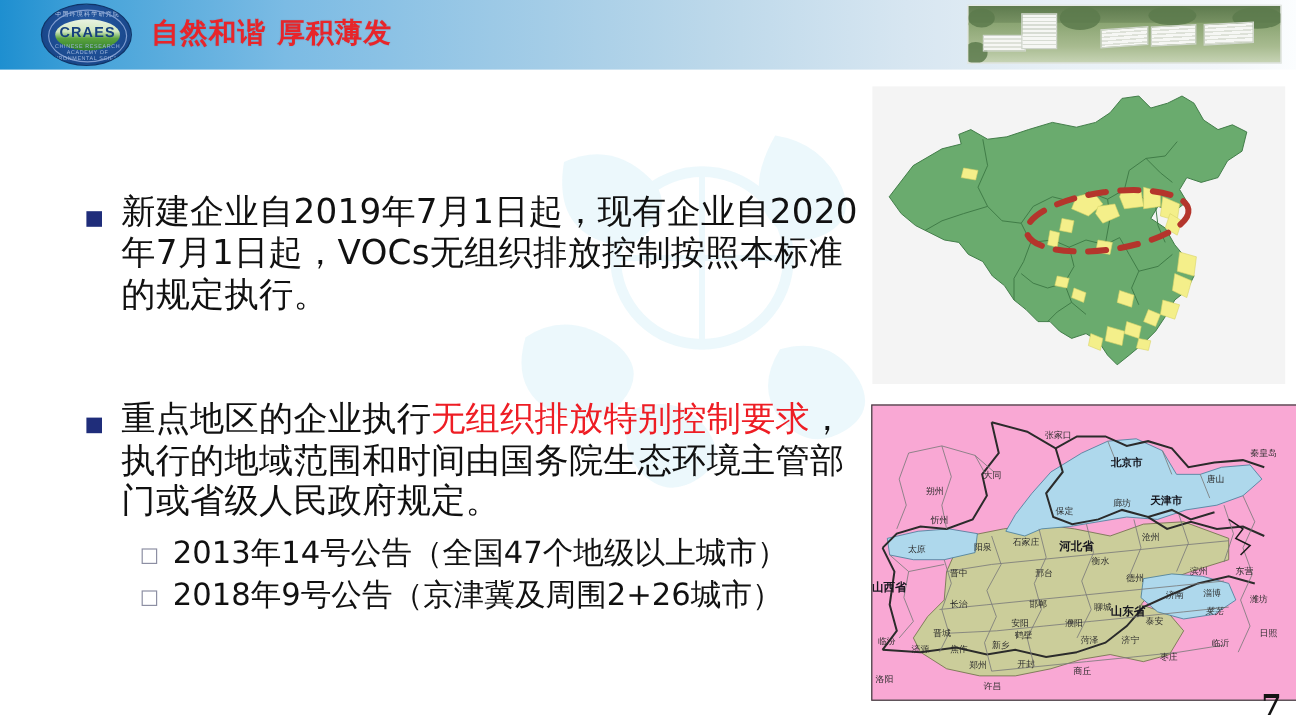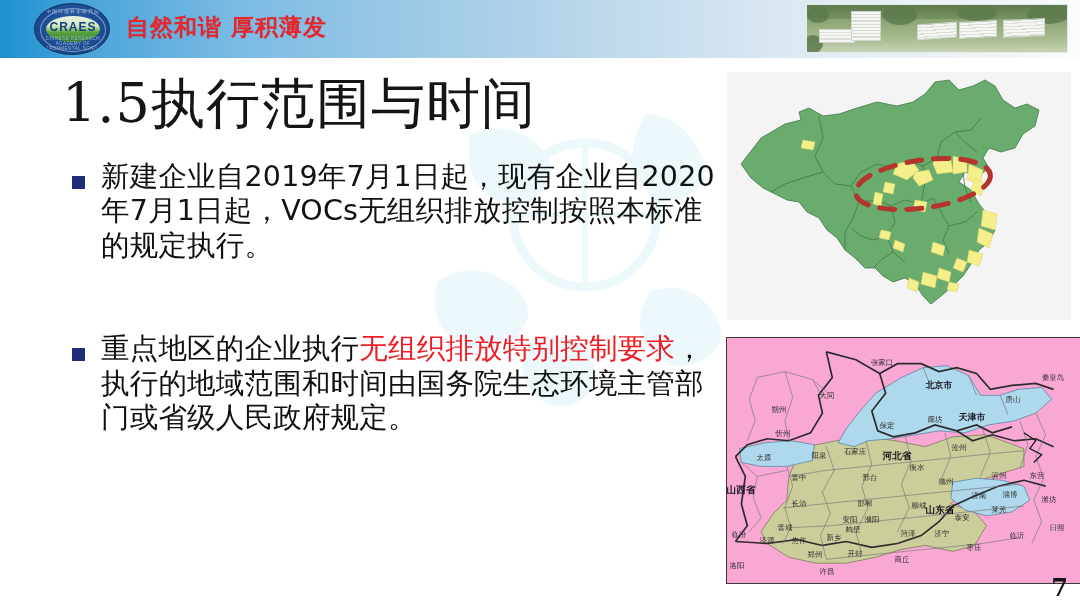--- a/index.html
+++ b/index.html
@@ -224,38 +224,47 @@
       <circle cx="175" cy="120" r="72" fill="none" stroke="#8fd4ea" stroke-width="9"></circle>
       <path d="M175 48 L175 192 M103 120 L247 120" stroke="#8fd4ea" stroke-width="5" fill="none"></path>
       <path d="M60 40 q40 -18 72 14 q18 18 2 40 q-18 24 -48 10 q-34 -16 -26 -64 z"></path>
       <path d="M236 18 q40 6 56 44 q10 26 -14 38 q-28 14 -48 -14 q-18 -26 6 -68 z"></path>
       <path d="M28 186 q36 -24 76 6 q26 22 4 48 q-26 28 -62 6 q-30 -20 -18 -60 z"></path>
       <path d="M240 196 q44 -12 66 26 q14 26 -12 42 q-30 18 -54 -10 q-20 -26 0 -58 z"></path>
       <path d="M118 246 q40 -14 62 18 q16 24 -8 40 q-28 18 -50 -8 q-18 -22 -4 -50 z"></path>
     </g>
   </svg>
 
-  <div id="title">1.5执行范围与时间</div>
 
   <div id="body">
 
     <div class="bullet-row" id="bullet1">
       <div class="sq-bullet"></div>
       <div class="bullet-text">
         <span>新建企业自2019年7月1日起，现有企业自2020年7月1日起，VOCs无组织排放控制按照本标准的规定执行。</span>
       </div>
     </div>
 
     <div class="bullet-row" id="bullet2">
       <div class="sq-bullet"></div>
       <div class="bullet-text">
         <span>重点地区的企业执行</span><span class="red">无组织排放特别控制要求</span><span>，执行的地域范围和时间由国务院生态环境主管部门或省级人民政府规定。</span>
       </div>
     </div>
 
+    <div id="subitems">
+      <div class="sub-row">
+        <div class="hollow-sq"></div>
+        <div class="sub-text">2013年14号公告（全国47个地级以上城市）</div>
+      </div>
+      <div class="sub-row">
+        <div class="hollow-sq"></div>
+        <div class="sub-text">2018年9号公告（京津冀及周围2+26城市）</div>
+      </div>
+    </div>
   </div>
 
   <div id="china-map">
     <svg viewBox="0 0 344 248" width="344" height="248">
 
       <g stroke="#3f7a46" stroke-width="0.8" fill="#6aab6e">
         <path d="M14 92 L34 66 L58 52 L74 48 L72 40 L82 36 L96 44 L112 42 L130 36 L150 30
                  L170 34 L186 30 L198 22 L208 10 L222 8 L232 18 L246 14 L258 8 L268 14
                  L276 28 L288 36 L300 32 L312 38 L308 54 L296 62 L288 76 L274 80 L262 76
                  L256 86 L262 96 L252 104 L238 100 L232 110 L244 118 L252 132 L262 144
@@ -387,27 +396,27 @@
         <div class="mlabel " style="left: 72px; top: 140px;">晋中</div>
         <div class="mlabel " style="left: 143px; top: 140px;">邢台</div>
         <div class="mlabel " style="left: 219px; top: 144px;">德州</div>
         <div class="mlabel " style="left: 272px; top: 138px;">滨州</div>
         <div class="mlabel " style="left: 310px; top: 138px;">东营</div>
         <div class="mlabel " style="left: 72px; top: 166px;">长治</div>
         <div class="mlabel " style="left: 138px; top: 166px;">邯郸</div>
         <div class="mlabel " style="left: 192px; top: 168px;">聊城</div>
         <div class="mlabel " style="left: 252px; top: 158px;">济南</div>
         <div class="mlabel " style="left: 283px; top: 157px;">淄博</div>
-        <div class="mlabel " style="left: 272px; top: 172px;">莱芜</div>
+        <div class="mlabel " style="left: 285px; top: 172px; font-style: italic;">莱芜</div>
         <div class="mlabel " style="left: 322px; top: 162px;">潍坊</div>
         <div class="mlabel " style="left: 12px; top: 197px;">临汾</div>
         <div class="mlabel " style="left: 58px; top: 190px;">晋城</div>
         <div class="mlabel " style="left: 123px; top: 182px;">安阳</div>
         <div class="mlabel " style="left: 126px; top: 192px;">鹤壁</div>
-        <div class="mlabel " style="left: 145px; top: 182px; text-align: center;">濮阳</div>
+        <div class="mlabel " style="left: 168px; top: 182px; text-align: center;">濮阳</div>
         <div class="mlabel " style="left: 235px; top: 180px;">泰安</div>
         <div class="mlabel " style="left: 40px; top: 203px;">济源</div>
         <div class="mlabel " style="left: 72px; top: 203px;">焦作</div>
         <div class="mlabel " style="left: 107px; top: 200px;">新乡</div>
         <div class="mlabel " style="left: 172px; top: 196px; padding-left: 18px;">菏泽</div>
         <div class="mlabel " style="left: 215px; top: 196px;">济宁</div>
         <div class="mlabel " style="left: 247px; top: 210px;">枣庄</div>
         <div class="mlabel " style="left: 290px; top: 198px;">临沂</div>
         <div class="mlabel " style="left: 330px; top: 190px;">日照</div>
         <div class="mlabel " style="left: 88px; top: 217px;">郑州</div>

